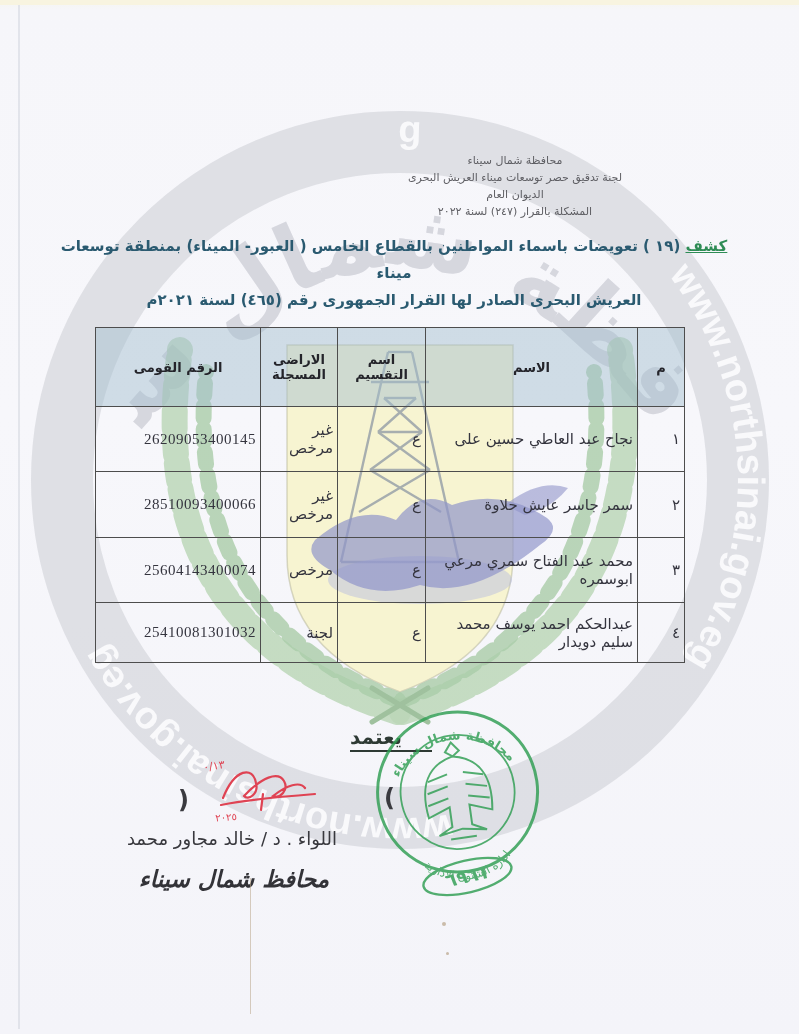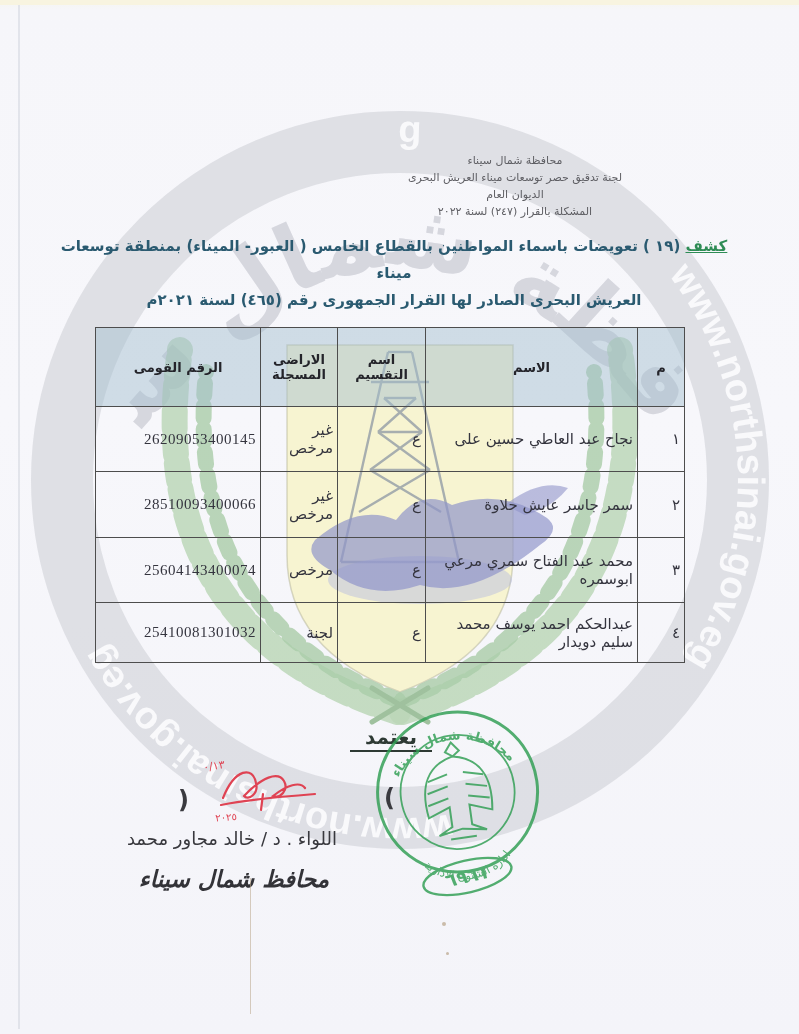--- a/index.html
+++ b/index.html
@@ -36,21 +36,21 @@
   tr.hdr{height:79px;}
   tr.r1{height:65px;} tr.r2{height:66px;} tr.r3{height:65px;} tr.r4{height:60px;}
   td.num{font-size:14px;}
   td.div{font-size:17px;}
   td.status{font-size:14px;}
   td.nid{
     font-family:"Liberation Serif","DejaVu Serif",serif;font-size:17px;color:#26262c;
     direction:ltr;unicode-bidi:embed;letter-spacing:.5px;
   }
   .approve{
-    position:absolute;top:725px;left:350px;width:82px;text-align:center;
+    position:absolute;top:725px;left:350px;width:82px;text-align:left;
     font-weight:bold;font-size:20px;color:#2e3a34;border-bottom:2.5px solid #2e3a34;
     padding-bottom:1px;
   }
   .paren{position:absolute;font-size:24px;color:#3a3a3f;font-weight:bold;}
   .paren.open{top:786px;left:178px;}
   .paren.close{top:784px;left:384px;}
   .signer-name{
     position:absolute;top:828px;left:108px;width:248px;text-align:center;
     font-weight:normal;font-size:18px;color:#38383d;
   }

